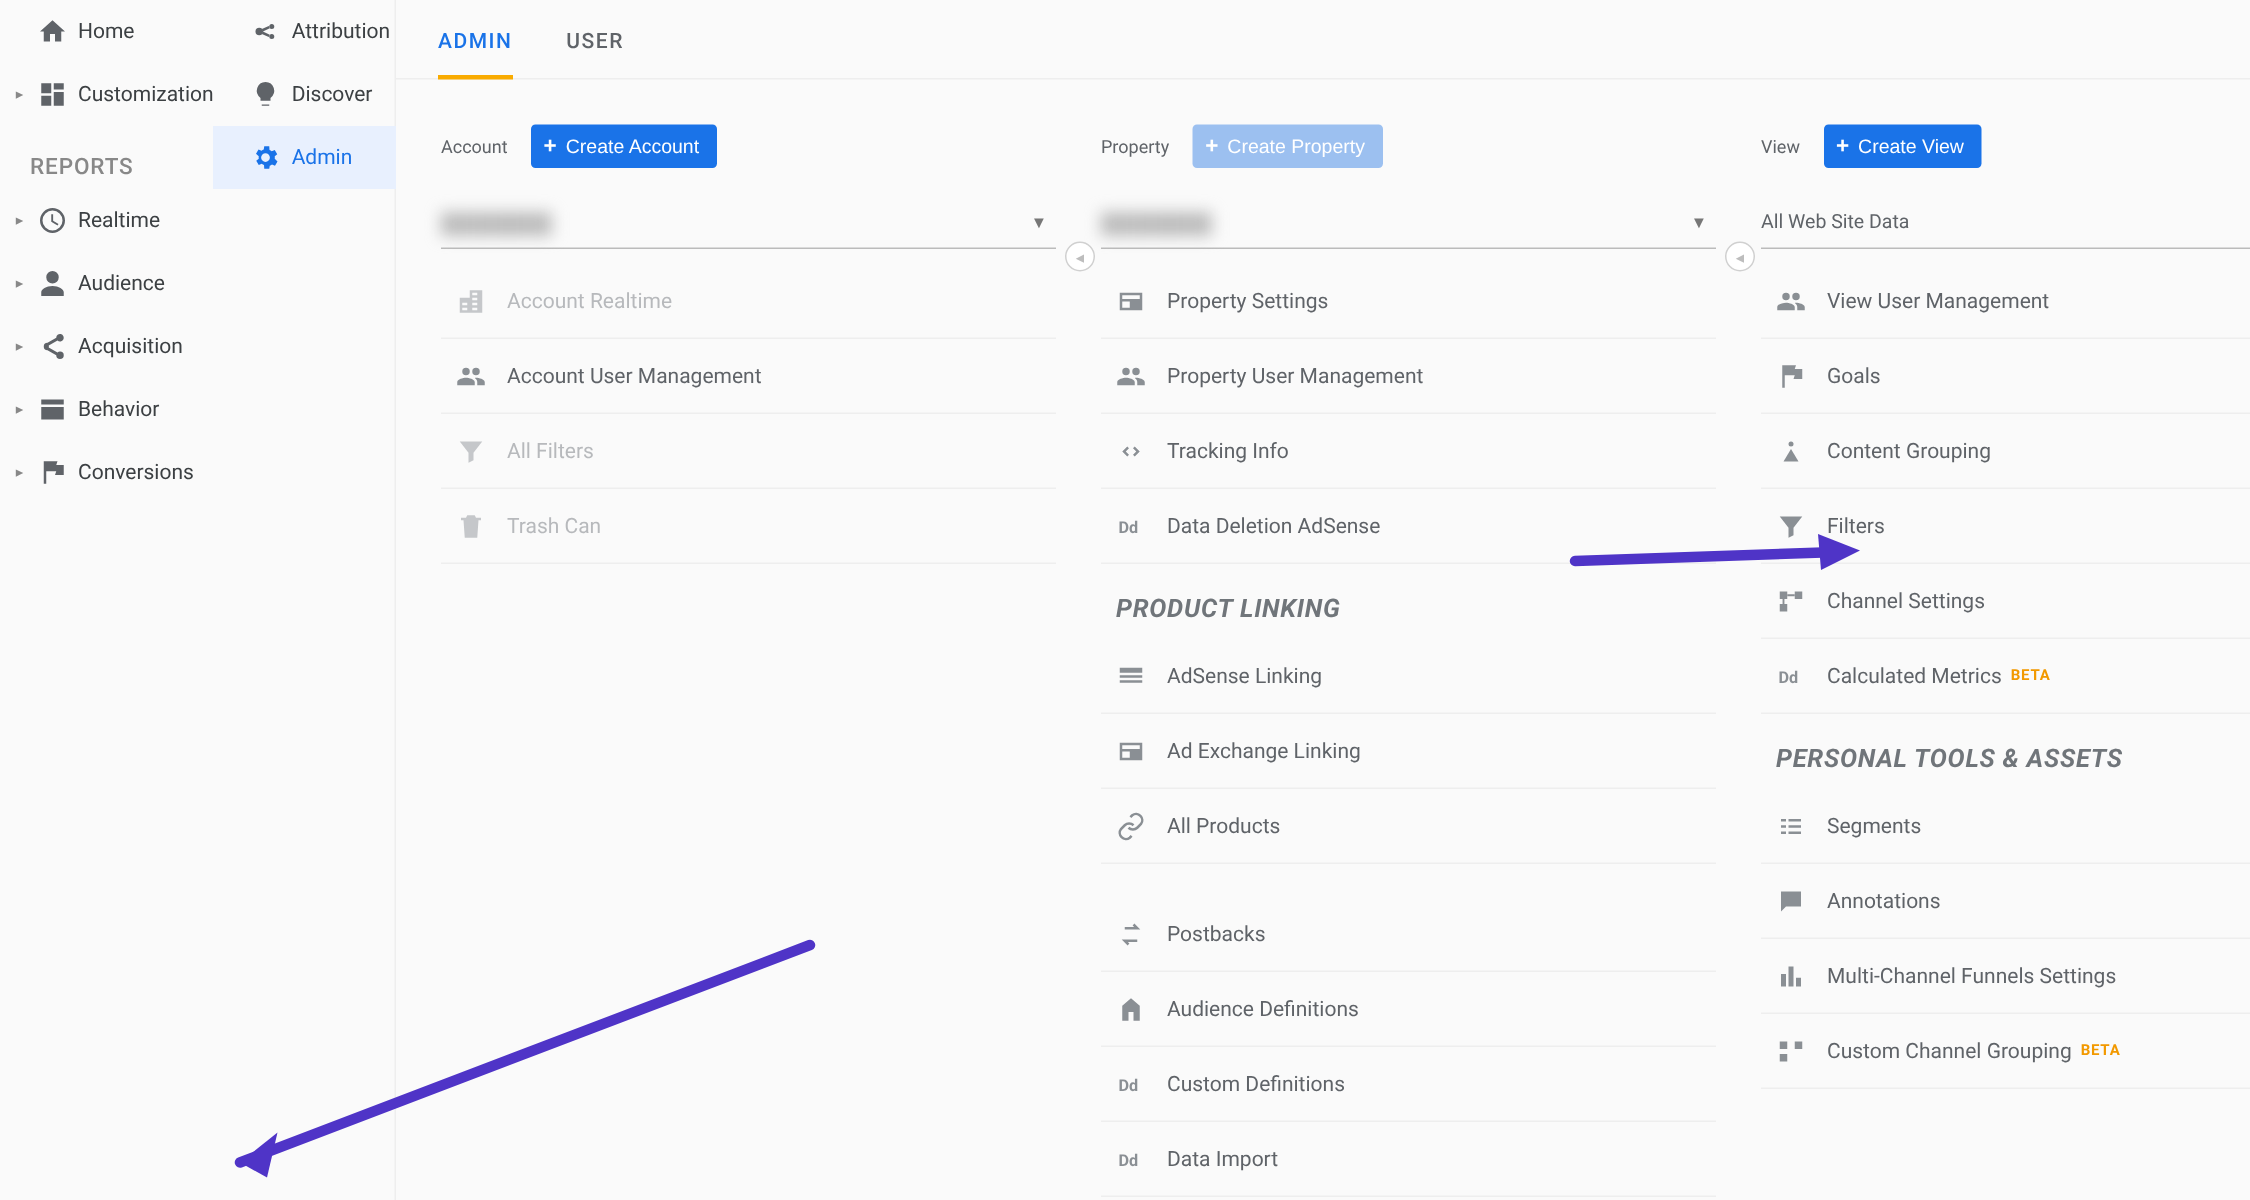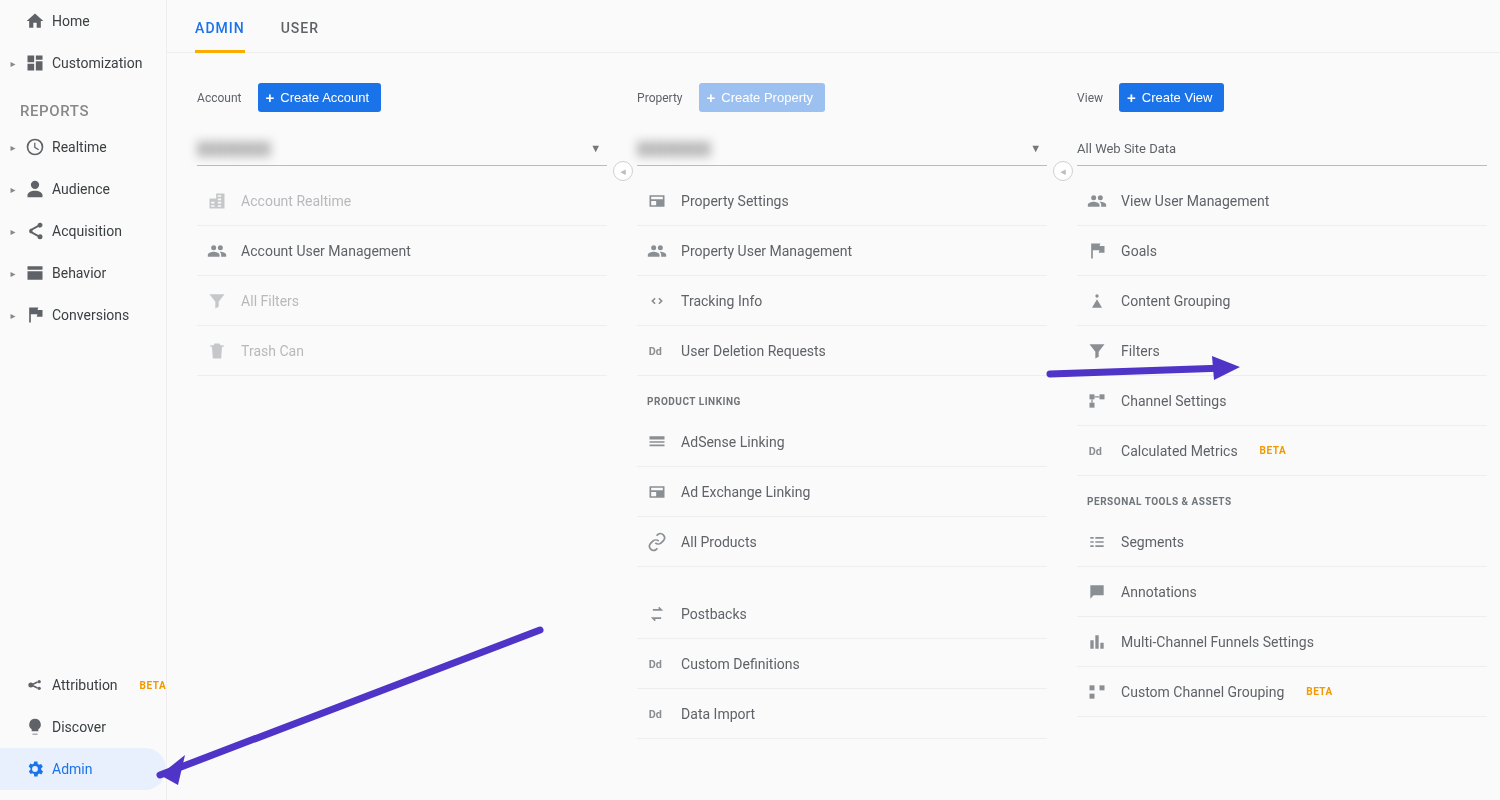--- a/index.html
+++ b/index.html
@@ -10,21 +10,21 @@
     height: 800px;
     display: flex;
     overflow: hidden;
     color: #3c4043;
   }
   
   .sidebar {
     width: 264px;
     background: #fafafa;
     display: flex;
-    flex-direction: column;
+    flex-direction: row;
     border-right: 1px solid #eee;
   }
   .side-top { flex: 1; }
   .side-item {
     display: flex;
     align-items: center;
     height: 42px;
     padding-left: 8px;
     cursor: pointer;
     font-size: 14px;
@@ -56,21 +56,21 @@
   .side-item.active {
     background: #e8f0fe;
     color:#1a73e8;
     border-radius: 0 24px 24px 0;
   }
   .side-item.active .ico { color:#1a73e8; }
   .beta-badge {
     font-size:10px;
     font-weight:700;
     color:#f29900;
-    margin-left:22px;
+    margin-left:6px;
     letter-spacing:.5px;
   }
 
   
   .main {
     flex:1;
     display:flex;
     flex-direction:column;
     background:#fafafa;
   }
@@ -164,25 +164,26 @@
   }
   .row .ico {
     width:34px;
     display:flex;
     align-items:center;
     color:#8a8f94;
   }
   .row.dim { color:#b7b9bc; }
   .row.dim .ico { color:#c5c7ca; }
   .group-label {
-    font-size:10px;
+    font-size:17px;
     font-weight:700;
     letter-spacing:.5px;
     color:#70757a;
     padding: 20px 0 10px 10px;
+    font-style: italic;
   }
   .col-circle {
     position:absolute;
     left:-24px;
     top:78px;
     width:20px;
     height:20px;
     border:1px solid #d0d0d0;
     border-radius:50%;
     background:#fff;
@@ -402,21 +403,21 @@
               </svg>
             </span>
           <span>Tracking Info</span>
         </div>
         <div class="row">
           <span class="ico">
               <svg viewBox="0 0 24 24">
                 <text x="2" y="17" font-size="13" font-weight="700" fill="currentColor">Dd</text>
               </svg>
             </span>
-          <span>User Deletion Requests</span>
+          <span>Data Deletion AdSense</span>
         </div>
         <div class="group-label">PRODUCT LINKING</div>
         <div class="row">
           <span class="ico">
               <svg viewBox="0 0 24 24">
                 <path d="M3 5h18v4H3zm0 6h18v2H3zm0 4h18v2H3z"></path>
               </svg>
             </span>
           <span>AdSense Linking</span>
         </div>
@@ -437,20 +438,28 @@
           <span>All Products</span>
         </div>
         <div style="height:22px"></div>
         <div class="row">
           <span class="ico">
               <svg viewBox="0 0 24 24">
                 <path d="M7 7h10l-3-3M17 17H7l3 3" fill="none" stroke="currentColor" stroke-width="2"></path>
               </svg>
             </span>
           <span>Postbacks</span>
+        </div>
+        <div class="row">
+          <span class="ico">
+              <svg viewBox="0 0 24 24">
+                <path d="M12 3 5 9v12h5v-7h4v7h5V9z"></path>
+              </svg>
+            </span>
+          <span>Audience Definitions</span>
         </div>
         <div class="row">
           <span class="ico">
               <svg viewBox="0 0 24 24">
                 <text x="2" y="17" font-size="13" font-weight="700" fill="currentColor">Dd</text>
               </svg>
             </span>
           <span>Custom Definitions</span>
         </div>
         <div class="row">

